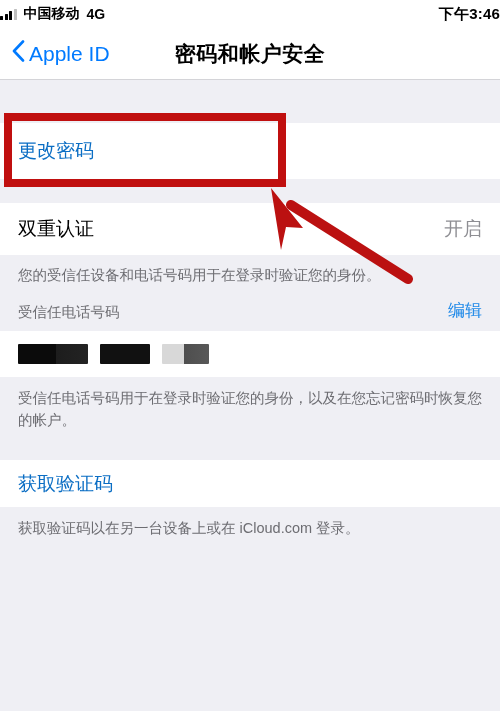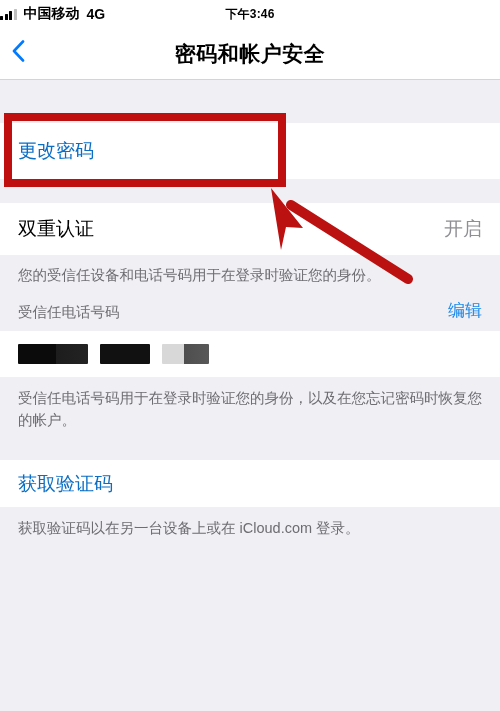--- a/index.html
+++ b/index.html
@@ -13,21 +13,21 @@
   }
   .phone{position:relative;width:500px;height:711px;background:#efeff4;}
 
   
   .statusbar{
     position:relative;height:28px;background:#fff;
     display:flex;align-items:center;padding:0 0;box-sizing:border-box;
     font-size:15px;font-weight:bold;color:#000;
   }
   .sb-left{display:flex;align-items:center;gap:7px;}
-  .sb-center{position:absolute;left:0;right:0;text-align:center;font-size:12px;font-weight:bold;letter-spacing:.2px;pointer-events:none;}
+  .sb-center{position:absolute;left:0;right:0;text-align:right;font-size:15px;font-weight:bold;letter-spacing:.2px;pointer-events:none;}
   .sb-right{margin-left:auto;display:flex;align-items:center;gap:7px;position:relative;z-index:2;}
   .bars{display:flex;align-items:flex-end;gap:1.5px;height:11px;}
   .bars i{display:block;width:3px;background:#000;border-radius:.5px;}
   .bars i:nth-child(1){height:4px;}
   .bars i:nth-child(2){height:6px;}
   .bars i:nth-child(3){height:9px;}
   .bars i:nth-child(4){height:11px;background:#bfbfbf;}
   .carrier{font-size:14px;font-weight:bold;}
   .net{font-size:14px;font-weight:bold;}
   .pct{font-size:14px;font-weight:bold;}
@@ -100,20 +100,21 @@
     <div class="sb-center">下午3:46</div>
   </div>
 
   <div class="navbar">
     <div class="back">
       <span class="chev">
         <svg width="13" height="22" viewBox="0 0 13 22">
             <path d="M11 1.5 2 11l9 9.5" fill="none" stroke="#007aff" stroke-width="2.6" stroke-linecap="round" stroke-linejoin="round"></path>
           </svg>
       </span>
+      <span>Apple ID</span>
     </div>
     <div class="nav-title">密码和帐户安全</div>
   </div>
 
   <div class="sp-24"></div>
   <div style="height:19px"></div>
 
   <div class="cell link" style="height:56px">
     <span>更改密码</span>
   </div>

